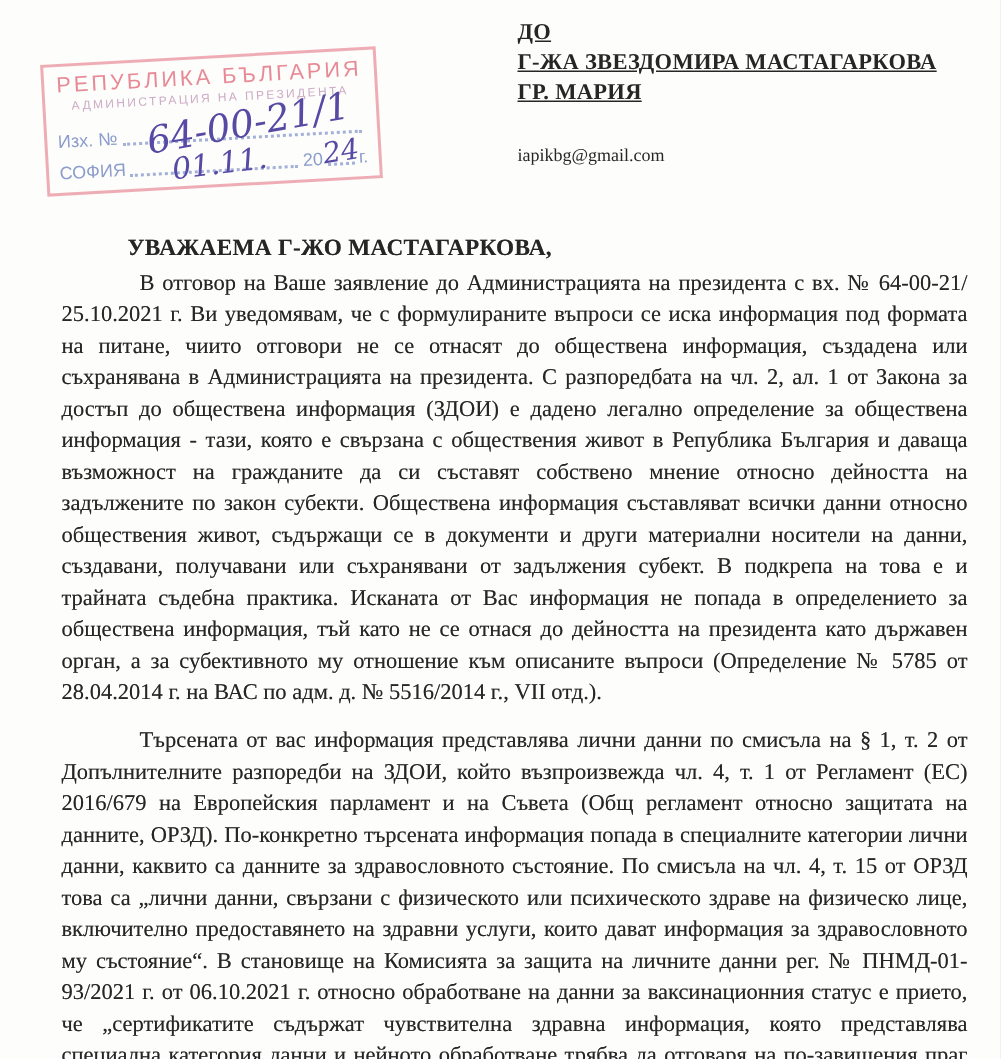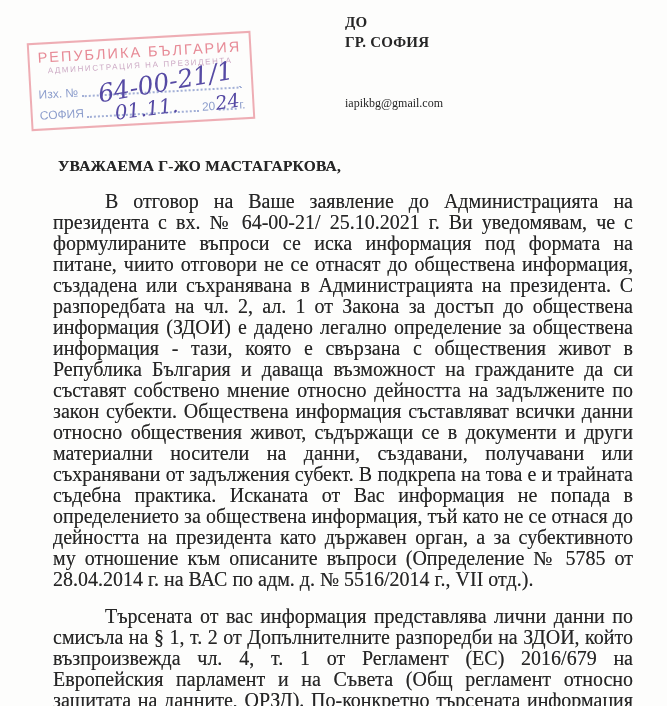--- a/index.html
+++ b/index.html
@@ -81,46 +81,46 @@
   
   .recipient {
     position: absolute;
     left: 345px;
     top: 12px;
     font-size: 15px;
     font-weight: bold;
     line-height: 20px;
     letter-spacing: 0.2px;
   }
-  .recipient div { white-space: nowrap; }
+  .recipient div { white-space: nowrap; text-decoration: underline; }
   .email-line {
     position: absolute;
     left: 345px;
     top: 96px;
     font-size: 12px;
     font-weight: normal;
   }
 
   
   .body-block {
     position: absolute;
     left: 37px;
     top: 157px;
     width: 612px;
     text-shadow: 0 0 0.4px rgba(40, 40, 40, 0.55);
   }
   .salutation {
     font-size: 15.5px;
     font-weight: bold;
-    margin: 0 0 4px 21px;
+    margin: 0 0 4px 48px;
     letter-spacing: 0.2px;
   }
   .body-block p {
-    margin: 16px;
-    font-size: 20px;
+    margin: 4px;
+    font-size: 15px;
     line-height: 21px;
     text-align: justify;
     text-indent: 52px;
   }
   .body-block p + p {
     margin-top: 11px;
   }
 </style>
 </head>
 <body>
@@ -141,21 +141,22 @@
       <span class="dots short"></span>
       <span>г.</span>
     </div>
     <span class="handwriting hw-ref">64-00-21/1</span>
     <span class="handwriting hw-date">01.11.</span>
     <span class="handwriting hw-year">24</span>
   </div>
 
   <div class="recipient">
     <div>ДО</div>
-    <div>ГР. СОФИЯ</div>
+    <div>Г-ЖА ЗВЕЗДОМИРА МАСТАГАРКОВА</div>
+    <div>ГР. МАРИЯ</div>
   </div>
   <div class="email-line">iapikbg@gmail.com</div>
 
   <div class="body-block">
     <div class="salutation">УВАЖАЕМА Г-ЖО МАСТАГАРКОВА,</div>
     <p>В отговор на Ваше заявление до Администрацията на президента с вх. № 64-00-21/ 25.10.2021 г. Ви уведомявам, че с формулираните въпроси се иска информация под формата на питане, чиито отговори не се отнасят до обществена информация, създадена или съхранявана в Администрацията на президента. С разпоредбата на чл. 2, ал. 1 от Закона за достъп до обществена информация (ЗДОИ) е дадено легално определение за обществена информация - тази, която е свързана с обществения живот в Република България и даваща възможност на гражданите да си съставят собствено мнение относно дейността на задължените по закон субекти. Обществена информация съставляват всички данни относно обществения живот, съдържащи се в документи и други материални носители на данни, създавани, получавани или съхранявани от задължения субект. В подкрепа на това е и трайната съдебна практика. Исканата от Вас информация не попада в определението за обществена информация, тъй като не се отнася до дейността на президента като държавен орган, а за субективното му отношение към описаните въпроси (Определение № 5785 от 28.04.2014 г. на ВАС по адм. д. № 5516/2014 г., VII отд.).</p>
     <p>Търсената от вас информация представлява лични данни по смисъла на § 1, т. 2 от Допълнителните разпоредби на ЗДОИ, който възпроизвежда чл. 4, т. 1 от Регламент (ЕС) 2016/679 на Европейския парламент и на Съвета (Общ регламент относно защитата на данните, ОРЗД). По-конкретно търсената информация попада в специалните категории лични данни, каквито са данните за здравословното състояние. По смисъла на чл. 4, т. 15 от ОРЗД това са „лични данни, свързани с физическото или психическото здраве на физическо лице, включително предоставянето на здравни услуги, които дават информация за здравословното му състояние“. В становище на Комисията за защита на личните данни рег. № ПНМД-01-93/2021 г. от 06.10.2021 г. относно обработване на данни за ваксинационния статус е прието, че „сертификатите съдържат чувствителна здравна информация, която представлява специална категория данни и нейното обработване трябва да отговаря на по-завишения праг за законосъобразност, заложен в чл. 9 от ОРЗД“. Следва да се отчита, че чрез сертификата</p>
   </div>
 
 </div>

